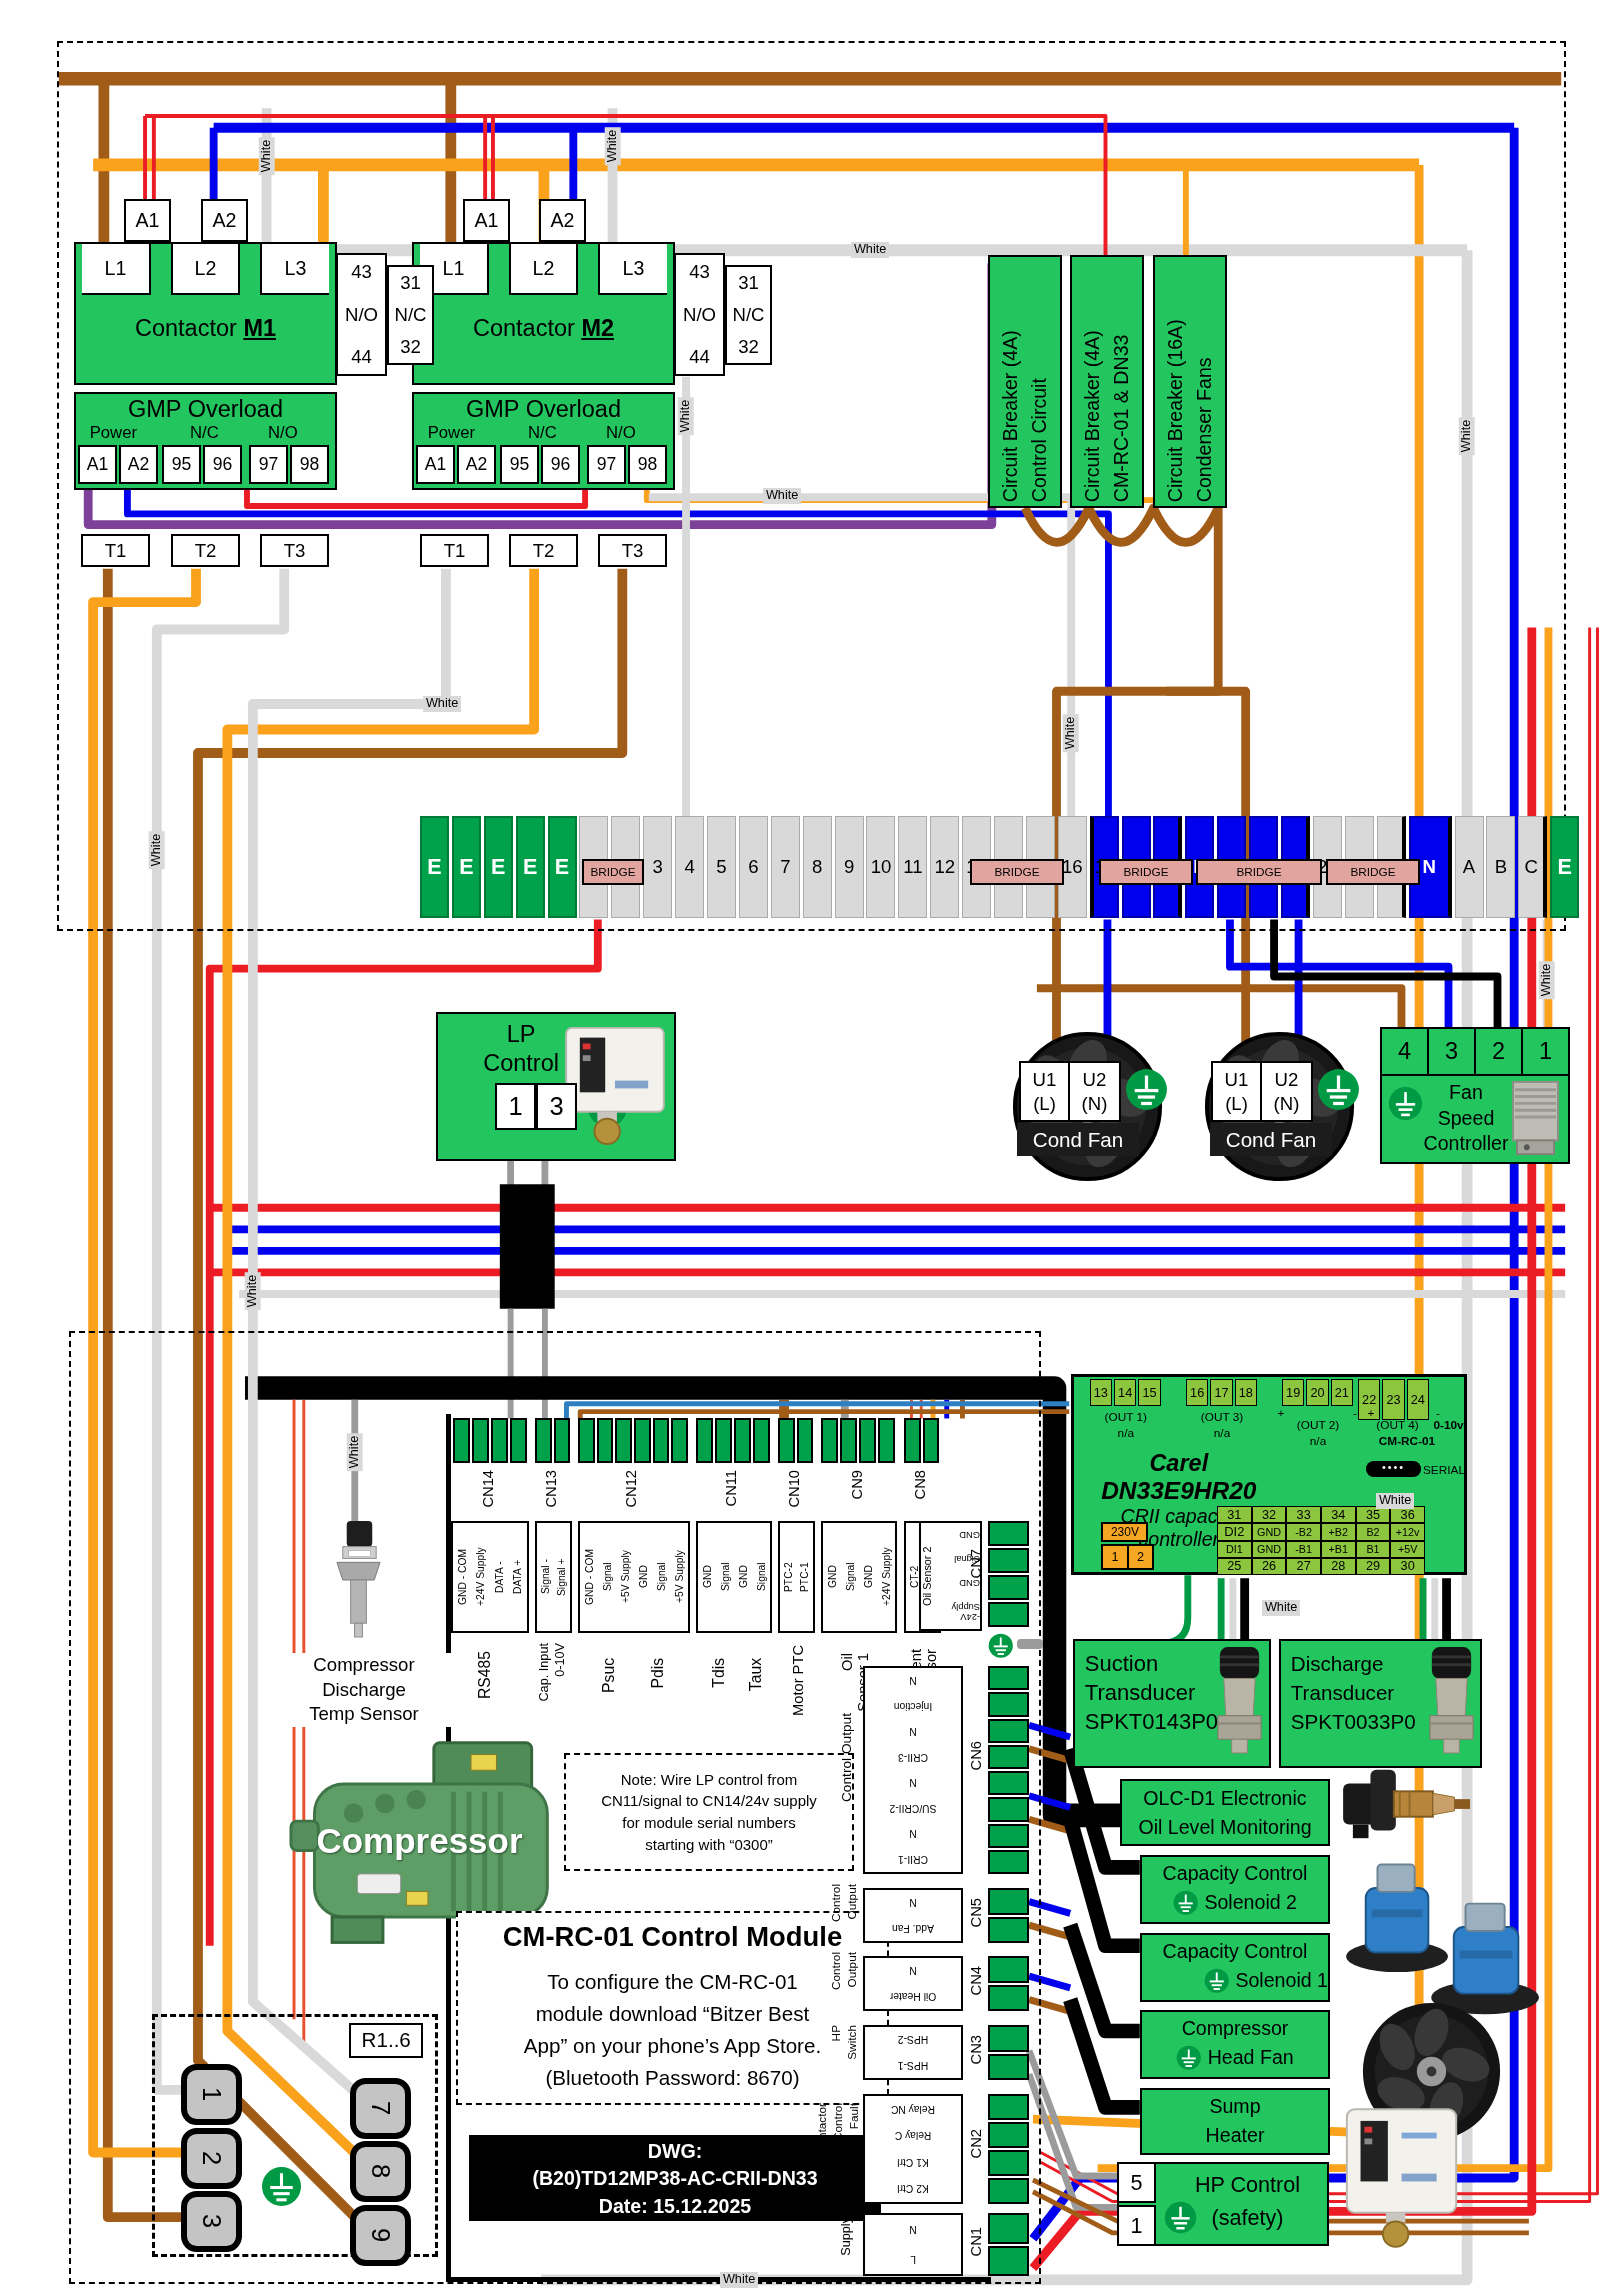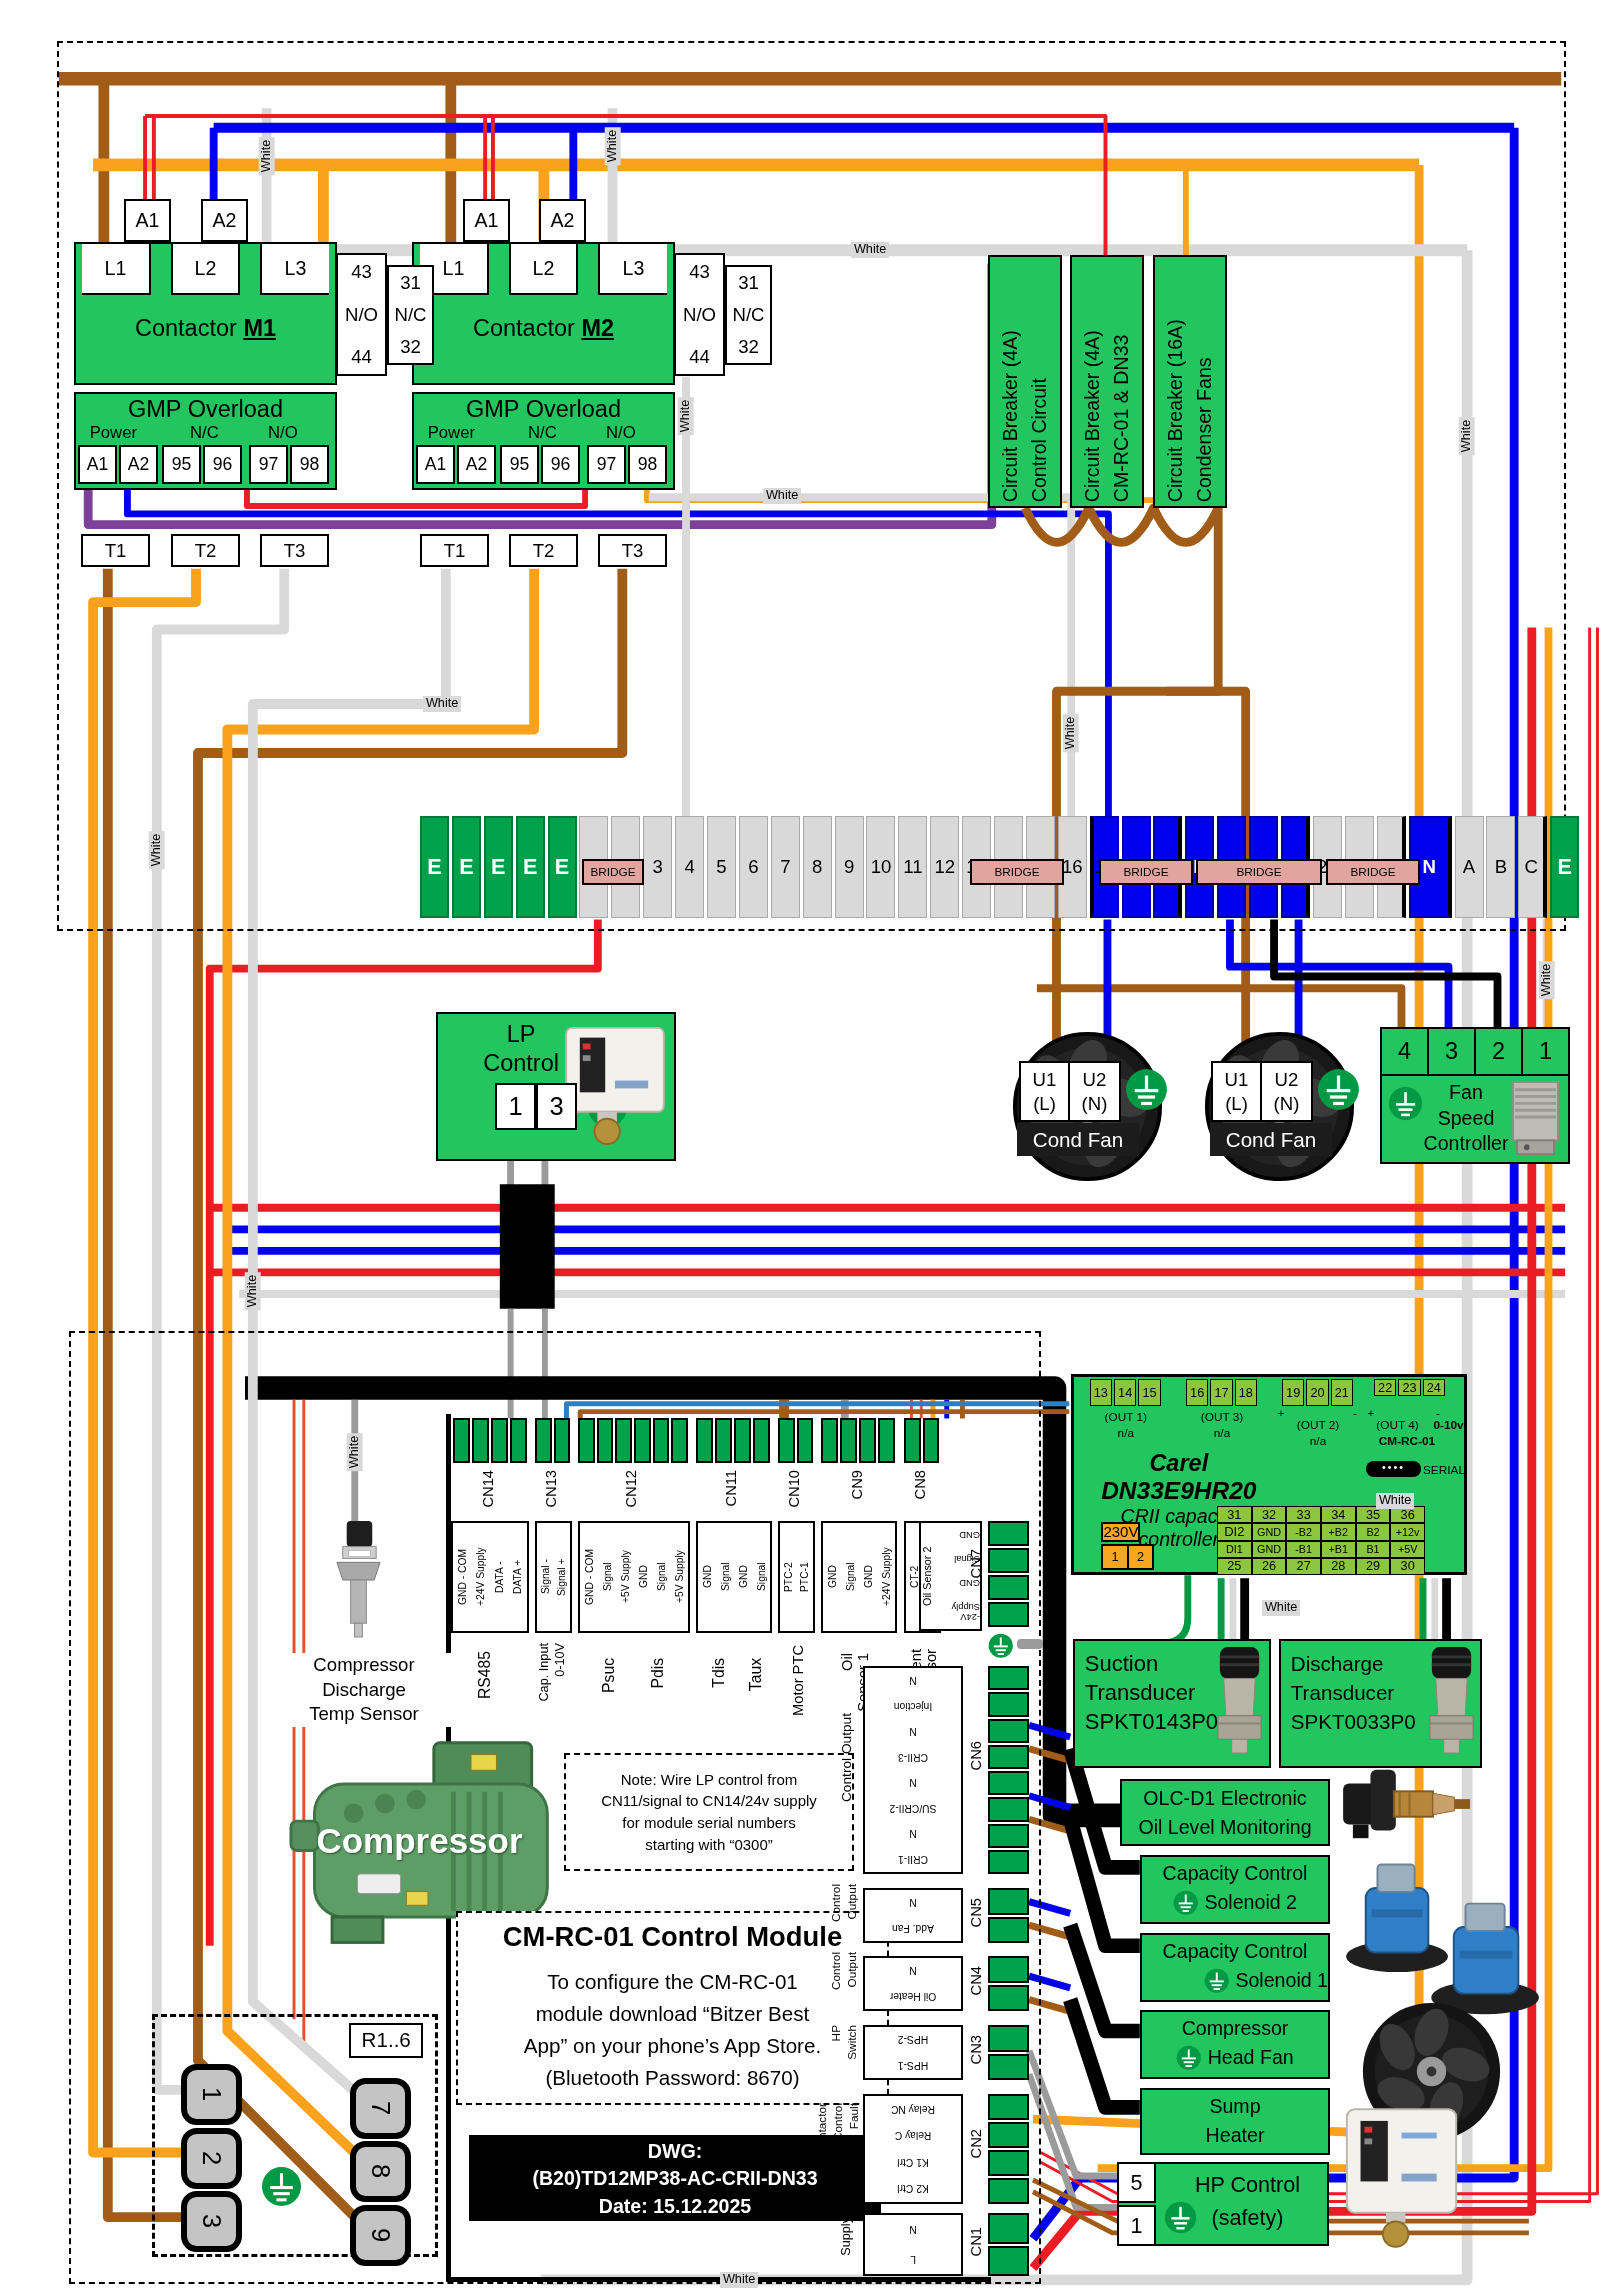--- a/index.html
+++ b/index.html
@@ -494,21 +494,21 @@
   <div class="pinrow" style="left:112px;top:2px;height:27.4px;width:71px">
     <div class="greencell" style="width:23.5px;font-size:12.7px">16</div>
     <div class="greencell" style="width:23.5px;font-size:12.7px">17</div>
     <div class="greencell" style="width:23.5px;font-size:12.7px">18</div>
   </div>
   <div class="pinrow" style="left:208px;top:2px;height:27.4px;width:71px">
     <div class="greencell" style="width:23.5px;font-size:12.7px">19</div>
     <div class="greencell" style="width:23.5px;font-size:12.7px">20</div>
     <div class="greencell" style="width:23.5px;font-size:12.7px">21</div>
   </div>
-  <div class="pinrow" style="left:300px;top:2px;height:17px;width:71px">
+  <div class="pinrow" style="left:284px;top:2px;height:41px;width:71px">
     <div class="greencell" style="width:23.5px;font-size:12.7px">22</div>
     <div class="greencell" style="width:23.5px;font-size:12.7px">23</div>
     <div class="greencell" style="width:23.5px;font-size:12.7px">24</div>
   </div>
   <div class="carel-sm" style="left:9.8px;top:33px;width:84px">(OUT 1)</div>
   <div class="carel-sm" style="left:9.8px;top:49px;width:84px">n/a</div>
   <div class="carel-sm" style="left:106px;top:33px;width:84px">(OUT 3)</div>
   <div class="carel-sm" style="left:106px;top:49px;width:84px">n/a</div>
   <div class="carel-sm" style="left:202px;top:29px;width:9.8px">+</div>
   <div class="carel-sm" style="left:276px;top:29px;width:9.8px">-</div>
@@ -547,21 +547,21 @@
         <div class="greencell" style="font-size:10.8px">+B1</div>
         <div class="greencell" style="font-size:10.8px">B1</div>
         <div class="greencell" style="font-size:10.8px">+5V</div>
     <div class="greencell" style="font-size:12.7px">25</div>
         <div class="greencell" style="font-size:12.7px">26</div>
         <div class="greencell" style="font-size:12.7px">27</div>
         <div class="greencell" style="font-size:12.7px">28</div>
         <div class="greencell" style="font-size:12.7px">29</div>
         <div class="greencell" style="font-size:12.7px">30</div>
   </div>
-  <div class="abs" style="left:27.4px;top:145px;width:39px;height:19.6px;background:#F5A623;border:2px solid #000;font-size:15px;display:flex;align-items:center;justify-content:center">230V</div>
+  <div class="abs" style="left:27.4px;top:145px;width:47px;height:19.6px;background:#F5A623;border:2px solid #000;font-size:12px;display:flex;align-items:center;justify-content:center">230V</div>
   <div class="abs" style="left:27.4px;top:167px;display:flex">
     <div class="ctr" style="width:23.5px;height:21.6px;background:#F5A623;border:2px solid #000;font-size:12.7px">1</div>
     <div class="ctr" style="width:23.5px;height:21.6px;background:#F5A623;border:2px solid #000;border-left:none;font-size:12.7px">2</div>
   </div>
 </div>
 
 <div class="abs" style="left:446px;top:1414px;width:545px;height:868px;border-left:5.9px solid #000;border-bottom:5.9px solid #000;z-index:1"></div>
 
 <div class="pinrow" style="left:453px;top:1418px;width:74px;height:45px">
       <div class="pin"></div>

